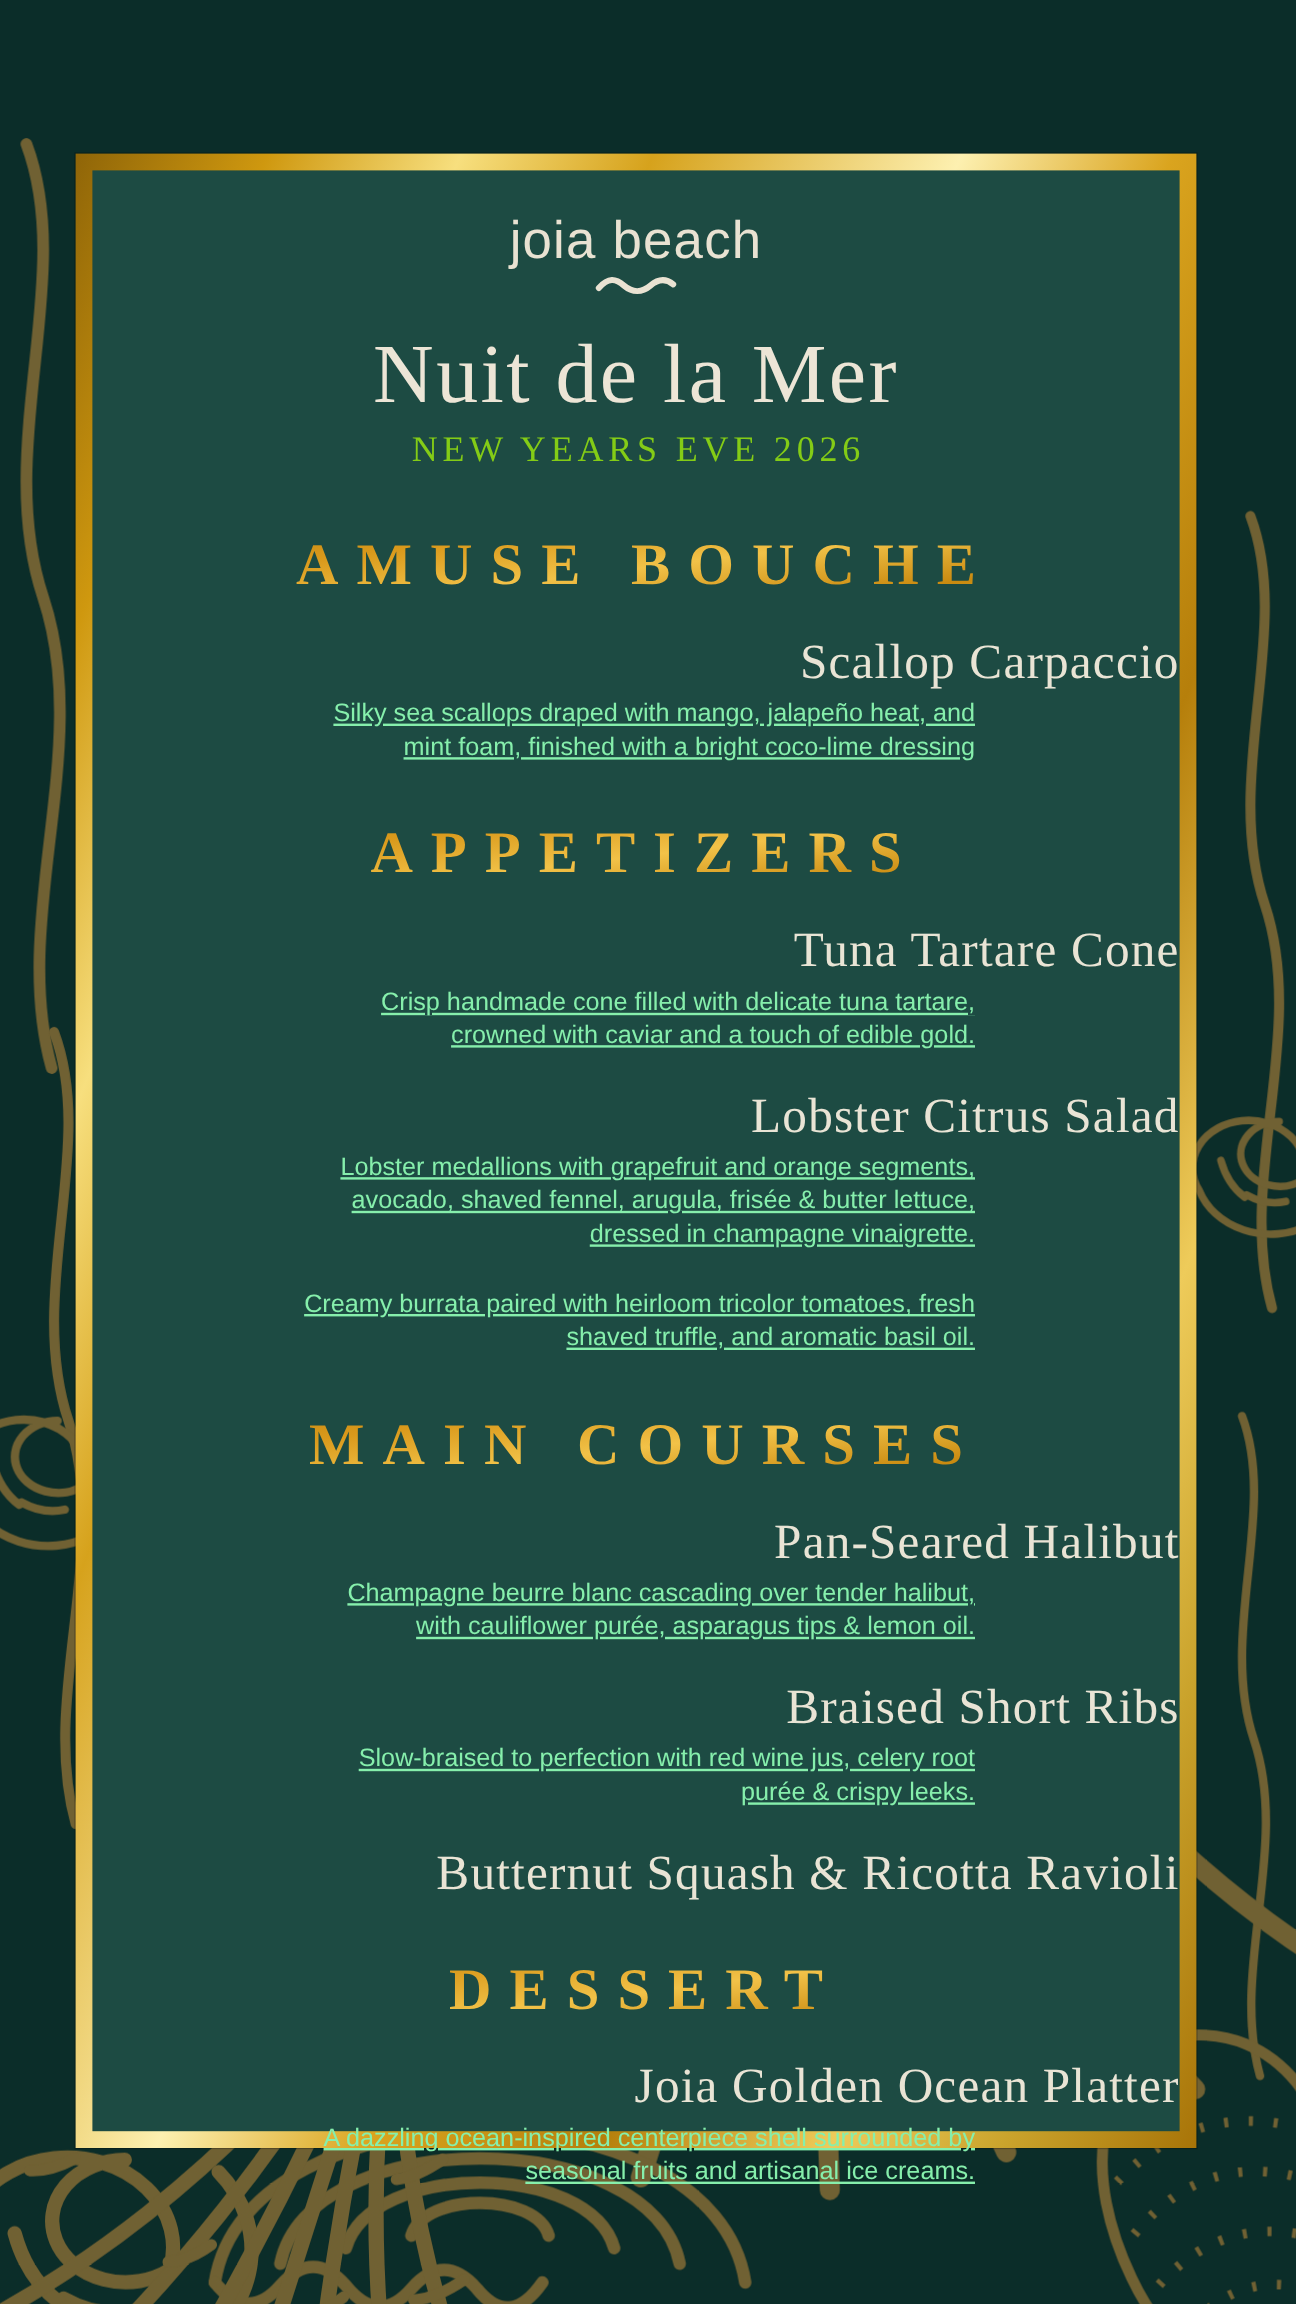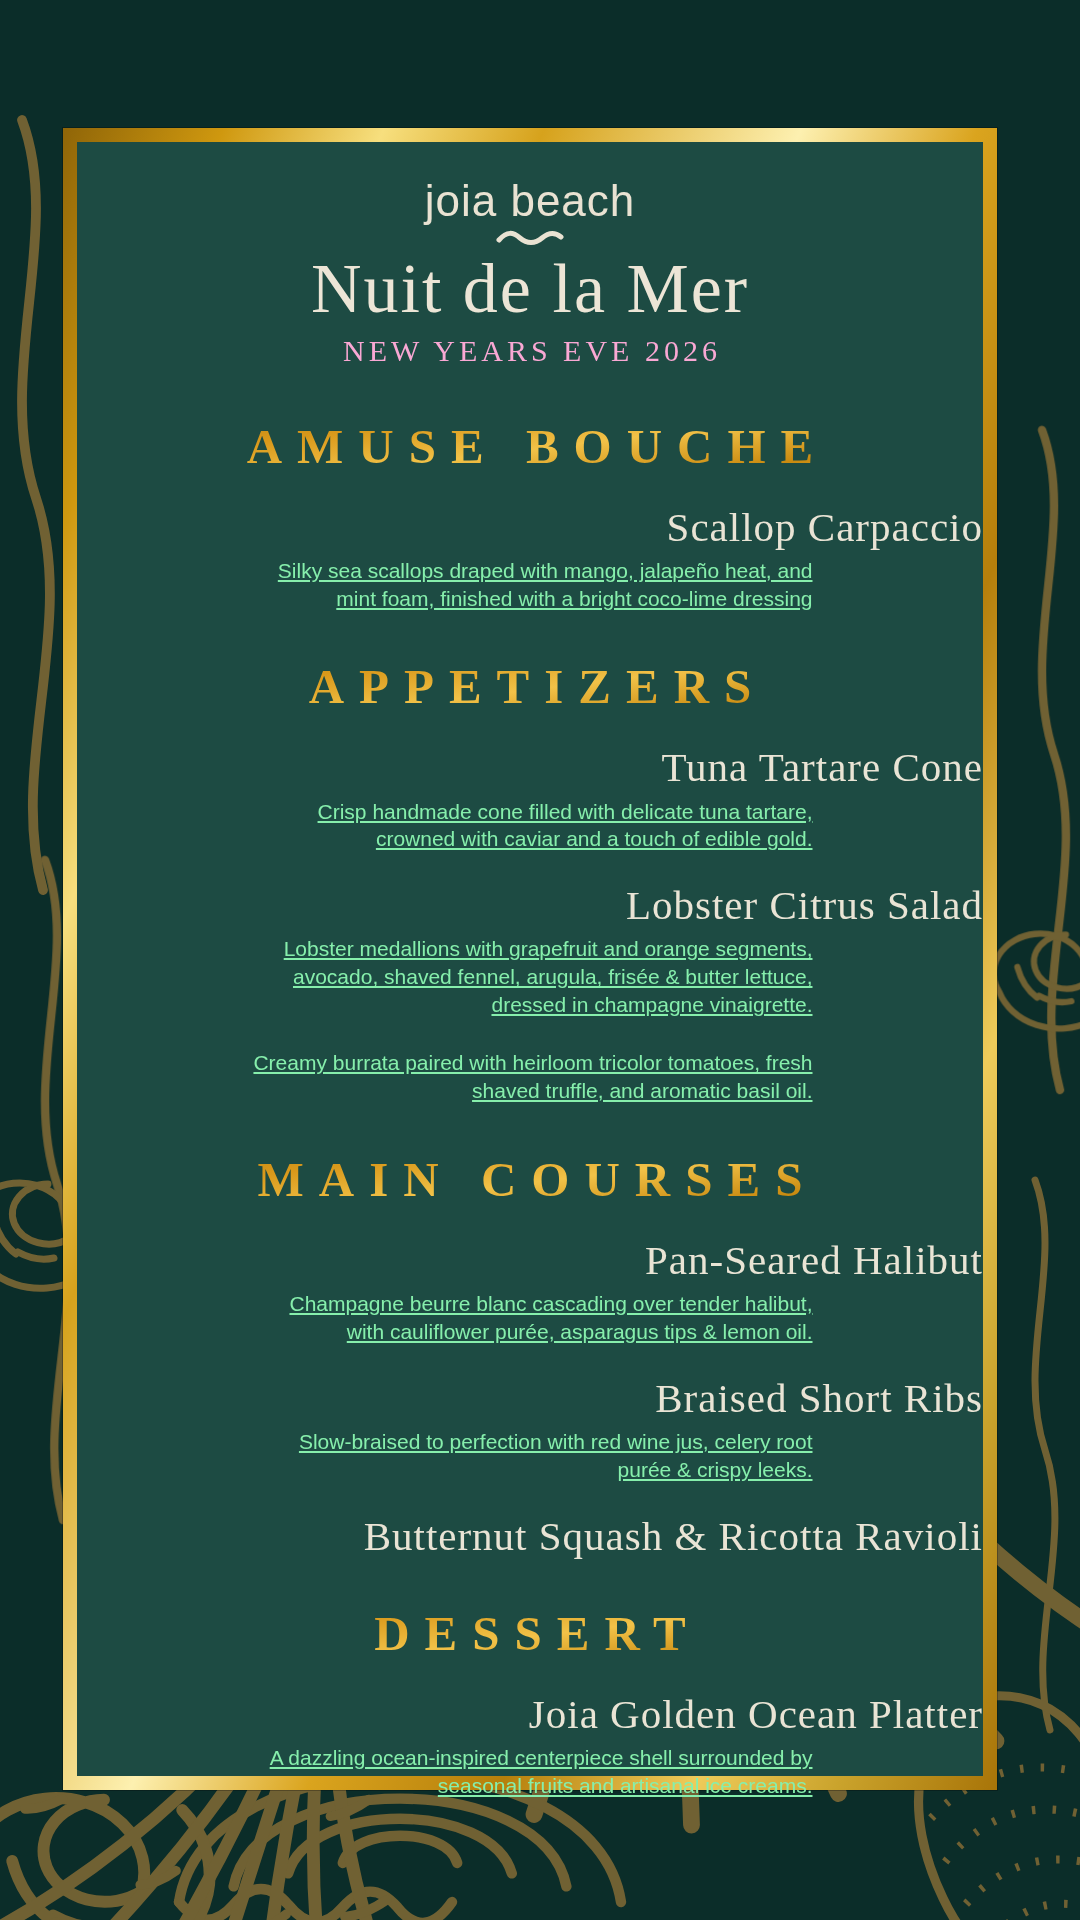--- a/index.html
+++ b/index.html
@@ -24,25 +24,25 @@
     text-align:center;
     padding-top:34px;
   }
   .logo{
     font-size:44px;letter-spacing:1px;color:#e9e2d2;font-weight:400;
   }
   .logo-wave{margin-top:2px;}
   .menu-title{
     font-family:"Liberation Serif", serif;font-weight:400;
     font-size:70px;color:#ece5d6;letter-spacing:2px;line-height:1.05;
-    margin-top:0;
+    margin-top:23px;
   }
   .menu-subtitle{
     font-family:"Liberation Serif", serif;font-weight:400;
-    font-size:30px;color:#f9a8d4;letter-spacing:4px;padding-left:4px;
+    font-size:30px;color:#84cc16;letter-spacing:4px;padding-left:4px;
     margin-top:8px;
   }
   .section-title{
     font-family:"Liberation Serif", serif;font-weight:700;
     font-size:49px;letter-spacing:15px;padding-left:15px;
     margin-top:46px;
     color:#d79c17;
   }
   @supports (-webkit-background-clip:text){
     .section-title{

